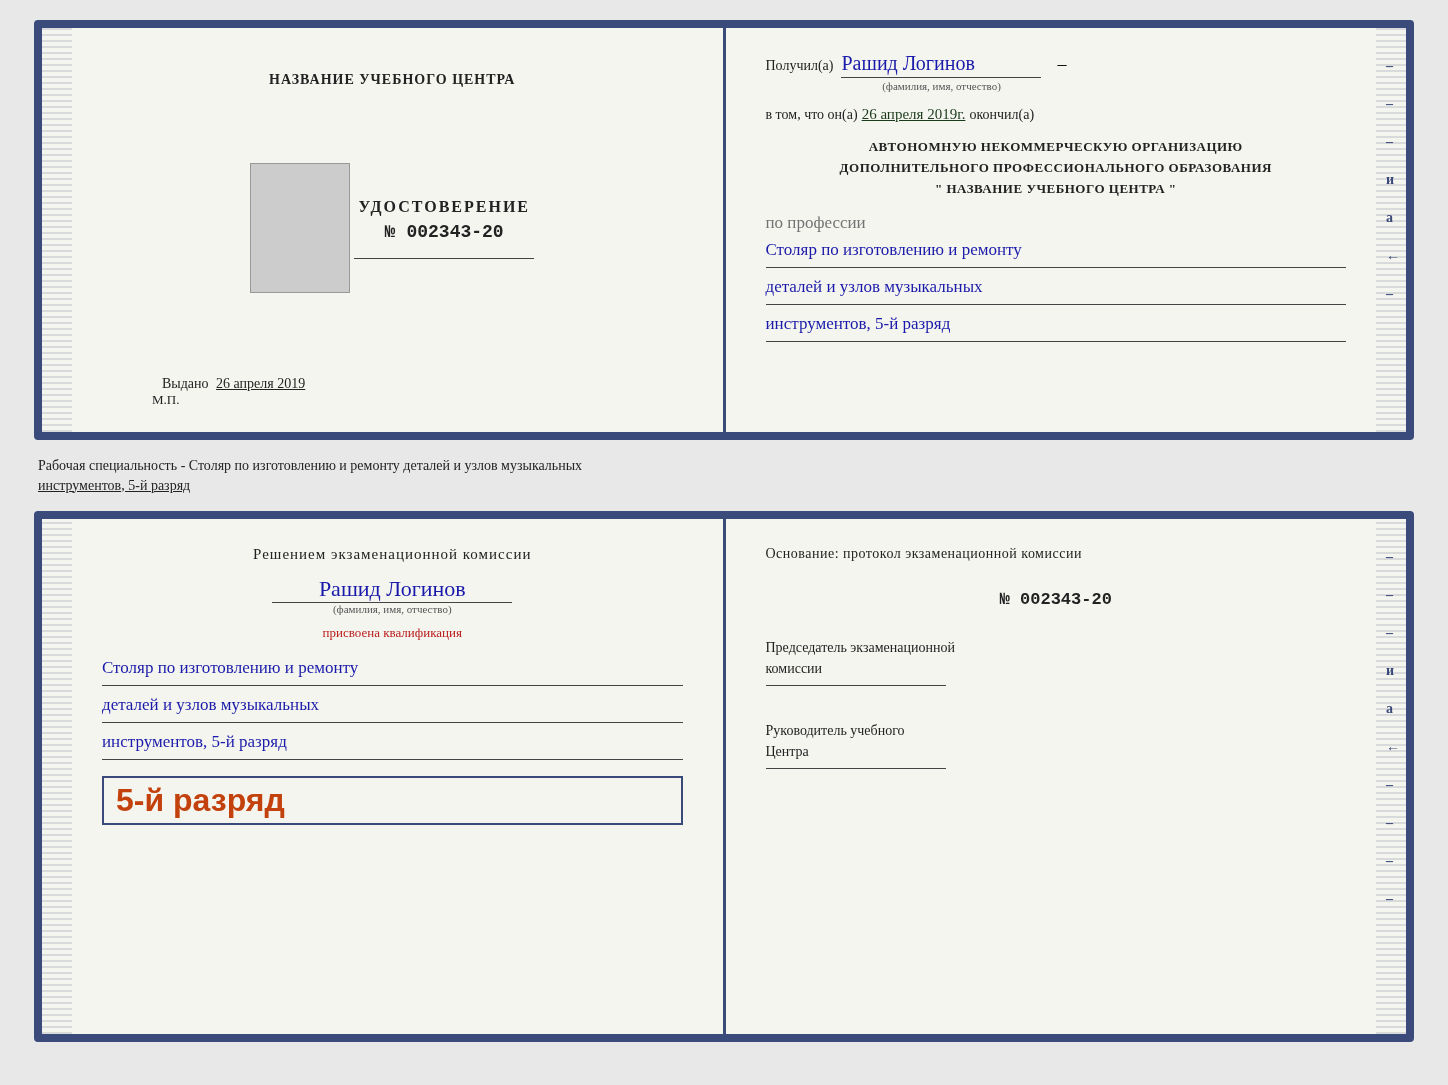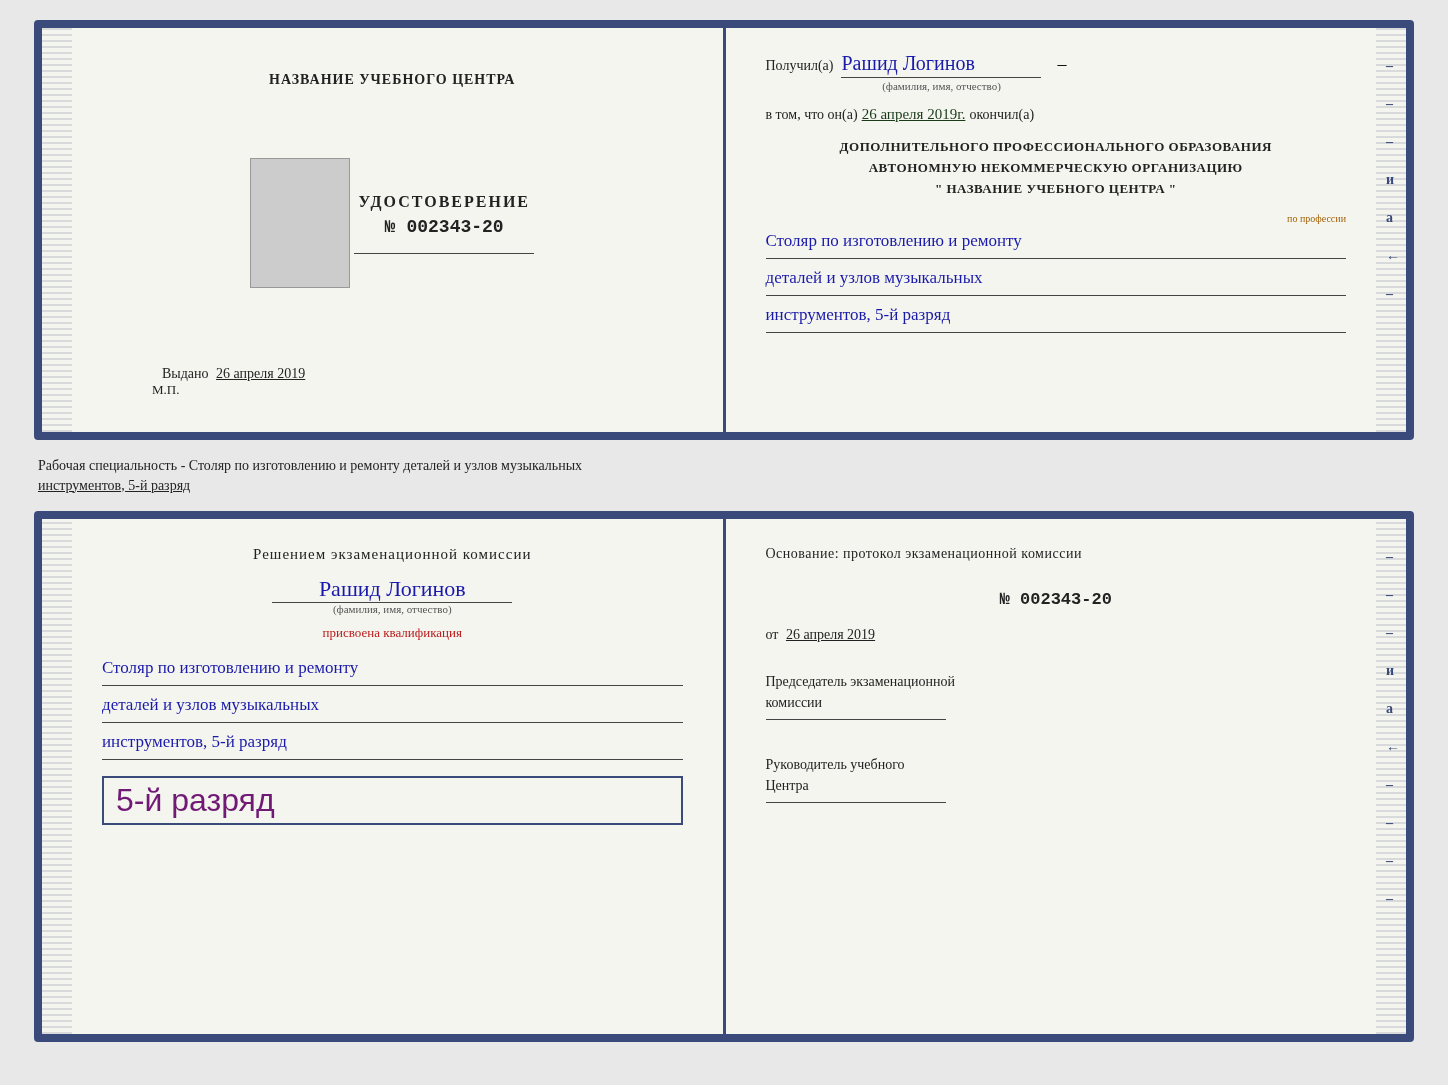--- a/index.html
+++ b/index.html
@@ -128,21 +128,20 @@
       margin-top: 8px;
       align-self: flex-start;
       margin-left: 30px;
     }
 
     .stamp-row {
       align-self: flex-start;
       margin-left: 20px;
       font-size: 13px;
       color: #222;
-      margin-bottom: 10px;
     }
 
     
     .top-right {
       padding-left: 40px;
       padding-right: 60px;
       display: flex;
       flex-direction: column;
       gap: 14px;
     }
@@ -193,23 +192,22 @@
     .org-block {
       font-size: 13px;
       color: #222;
       text-align: center;
       line-height: 1.6;
       font-weight: bold;
       letter-spacing: 0.5px;
     }
 
     .profession-label {
-      font-size: 10px;
-      color: #a16207;
-      text-align: right;
+      font-size: 17px;
+      color: #737373;
     }
 
     .profession-line {
       border-bottom: 1px solid #444;
       margin-bottom: 2px;
     }
 
     
     .specialty-label {
       width: 1380px;
@@ -278,22 +276,22 @@
 
     .rank-highlight {
       border: 2.5px solid #3a4a7a;
       padding: 4px 12px;
       display: inline-block;
       margin-top: 4px;
     }
 
     .rank-text {
       font-size: 32px;
-      font-weight: normal;
-      color: #701a75;
+      font-weight: bold;
+      color: #c2410c;
       font-family: Arial, sans-serif;
     }
 
     .допускается-row {
       font-size: 13px;
       color: #222;
     }
 
     .italic-handwritten {
       font-family: 'Segoe Script', 'Comic Sans MS', cursive;
@@ -401,22 +399,22 @@
       </div>
     </div>
 
     <div class="date-row">
       <span>в том, что он(а)</span>
       <span class="date-handwritten">26 апреля 2019г.</span>
       <span>окончил(а)</span>
     </div>
 
     <div class="org-block">
+      <div>АВТОНОМНУЮ НЕКОММЕРЧЕСКУЮ ОРГАНИЗАЦИЮ</div>
       <div>ДОПОЛНИТЕЛЬНОГО ПРОФЕССИОНАЛЬНОГО ОБРАЗОВАНИЯ</div>
-      <div>АВТОНОМНУЮ НЕКОММЕРЧЕСКУЮ ОРГАНИЗАЦИЮ</div>
       <div>"  НАЗВАНИЕ УЧЕБНОГО ЦЕНТРА  "</div>
     </div>
 
     <div>
       <div class="profession-label">по профессии</div>
       <div class="qual-handwritten profession-line">Столяр по изготовлению и ремонту</div>
       <div class="qual-handwritten profession-line">деталей и узлов музыкальных</div>
       <div class="qual-handwritten profession-line">инструментов, 5-й разряд</div>
     </div>
 
@@ -465,24 +463,20 @@
     </div>
   </div>
 
   <div class="doc-divider"></div>
 
   <div class="doc-half bottom-right">
     <div class="basis-label">Основание: протокол экзаменационной комиссии</div>
 
     <div class="protocol-number">№  002343-20</div>
 
-    <div class="protocol-date">
-      <span>от</span>
-      <span style="text-decoration:underline; margin-left:4px;">26 апреля 2019</span>
-    </div>
 
     <div class="chairman-label">
       <span style="white-space:pre-line;">Председатель экзаменационной
 комиссии</span>
       <div class="signature-line"></div>
     </div>
 
     <div class="head-label">
       <span style="white-space:pre-line;margin-top:36px;">Руководитель учебного
 Центра</span>

